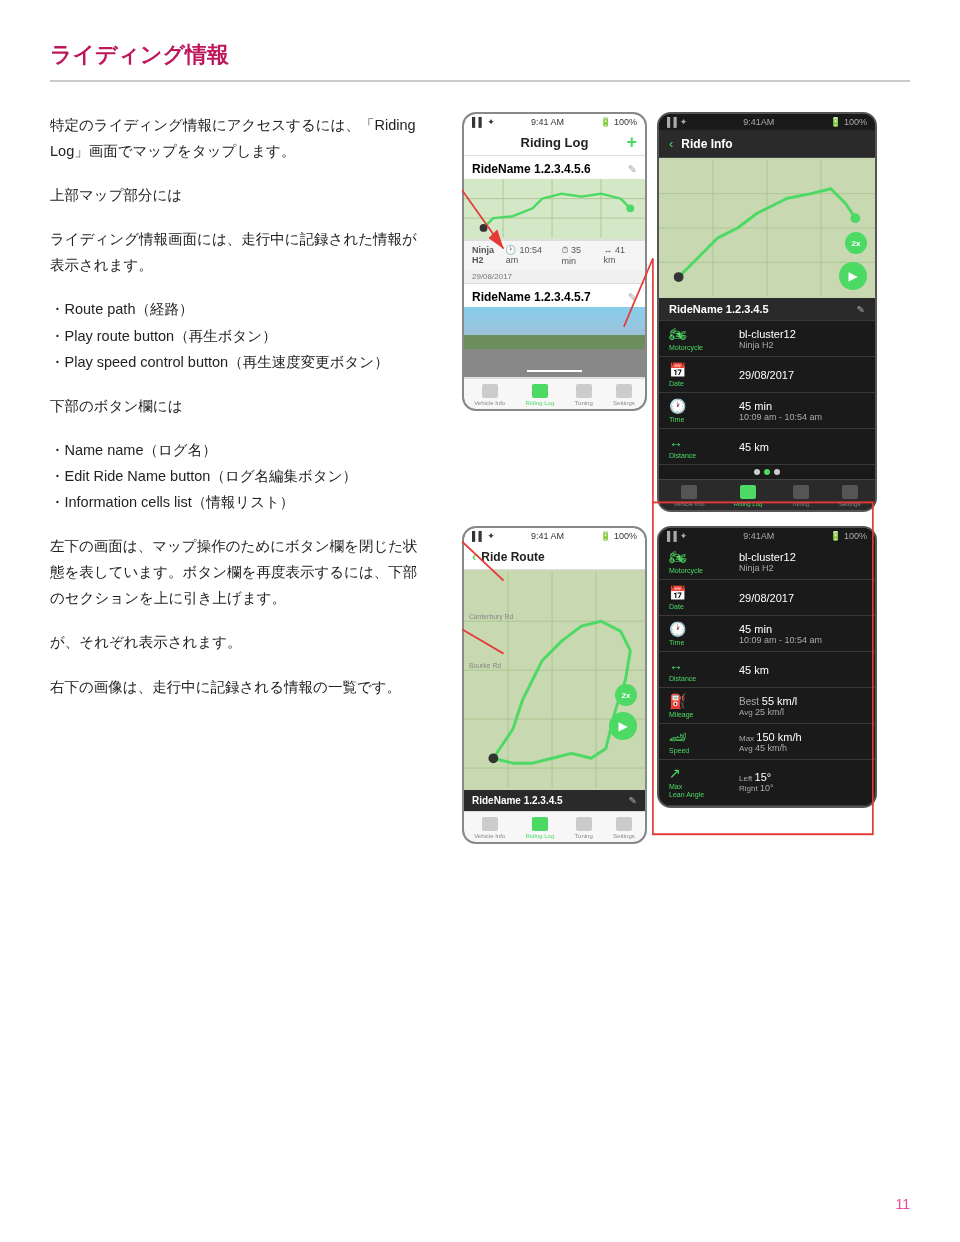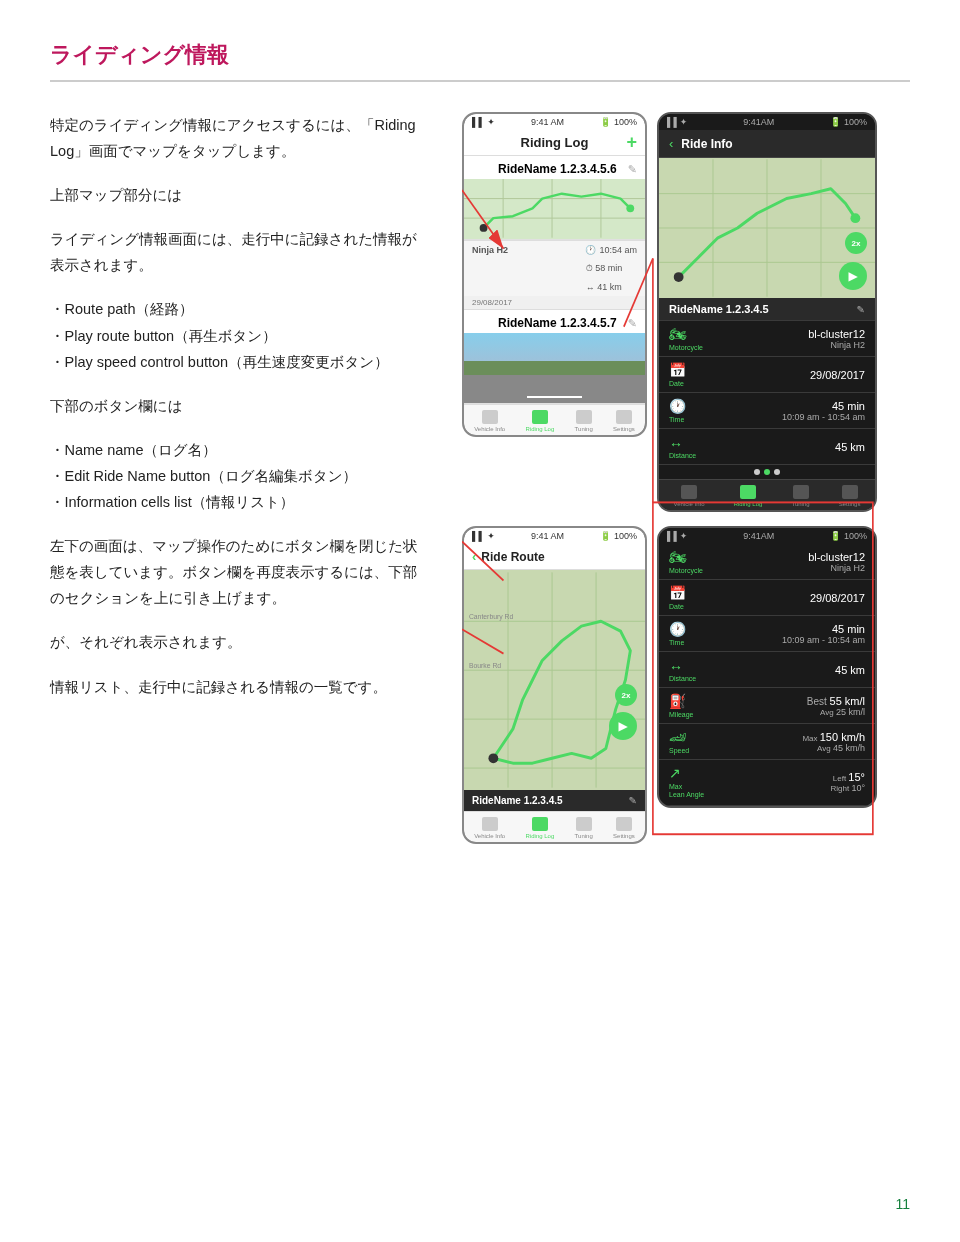--- a/index.html
+++ b/index.html
@@ -112,21 +112,20 @@
     .ride-item {
       background: #fff;
       border-bottom: 1px solid #e0e0e0;
     }
 
     .ride-item-top {
       padding: 6px 8px 3px 8px;
       display: flex;
       justify-content: space-between;
       align-items: center;
-      margin-left: 26px;
     }
 
     .ride-item-name {
       font-size: 12px;
       font-weight: bold;
       color: #000;
     }
 
     .ride-item-edit-icon {
       color: #aaa;
@@ -157,21 +156,20 @@
       border-top: 1px solid #ddd;
     }
 
     .ride-item-bottom .bike-name {
       font-weight: bold;
     }
 
     .ride-item-bottom .stats {
       display: flex;
       gap: 8px;
-      flex-direction: column;
     }
 
     
     .ride-item-photo {
       width: 100%;
       height: 70px;
       background: linear-gradient(to bottom, #87CEEB 40%, #6B8E5A 40%, #5a7a4a 60%, #888 60%);
       position: relative;
     }
 
@@ -323,21 +321,20 @@
       font-size: 8px;
       color: #4cd964;
       display: flex;
       flex-direction: column;
       align-items: flex-start;
       gap: 2px;
     }
 
     .info-row-value {
       flex: 1;
-      text-align: right;
       color: #fff;
       font-size: 11px;
     }
 
     .info-row-value .sub-value {
       font-size: 9px;
       color: #aaa;
       display: block;
     }
 
@@ -391,21 +388,21 @@
       font-size: 10px;
       font-weight: bold;
     }
 
     
     .page-number {
       position: absolute;
       bottom: 30px;
       right: 50px;
       font-size: 14px;
-      color: #15803d;
+      color: #ec4899;
     }
 
     
     .dot-indicator {
       display: flex;
       gap: 4px;
       padding: 4px 0;
       justify-content: center;
     }
 
@@ -465,21 +462,21 @@
 
       <p>下部のボタン欄には</p>
       <ul>
         <li>Name name（ログ名）</li>
         <li>Edit Ride Name button（ログ名編集ボタン）</li>
         <li>Information cells list（情報リスト）</li>
       </ul>
       <p>左下の画面は、マップ操作のためにボタン欄を閉じた状態を表しています。ボタン欄を再度表示するには、下部のセクションを上に引き上げます。</p>
 
       <p>が、それぞれ表示されます。</p>
-      <p>情報リスト、走行中に記録される情報の一覧です。</p>
+      <p>右下の画像は、走行中に記録される情報の一覧です。</p>
     </div>
 
     <div class="screenshots-wrapper">
 
       <div class="screenshot-row">
 
         <div class="phone-mock riding-log-screen">
           <div class="status-bar">
             <span>▌▌ ✦</span>
             <span>9:41 AM</span>
@@ -508,21 +505,21 @@
                 <circle cx="20" cy="50" r="4" fill="#333"></circle>
                 <circle cx="170" cy="30" r="4" fill="#4cd964"></circle>
               </svg>
             </div>
           </div>
 
           <div class="ride-item-bottom">
             <span class="bike-name">Ninja H2</span>
             <div class="stats">
               <span>🕐 10:54 am</span>
-              <span>⏱ 58 min</span>
+              <span>⏱ 35 min</span>
               <span>↔ 41 km</span>
             </div>
           </div>
 
           <div style="background:#f0f0f0; padding:2px 8px; font-size:8px; color:#777; border-bottom:1px solid #ddd;">29/08/2017</div>
 
           <div class="ride-item">
             <div class="ride-item-top">
               <span class="ride-item-name">RideName 1.2.3.4.5.7</span>
               <span class="ride-item-edit-icon">✎</span>

